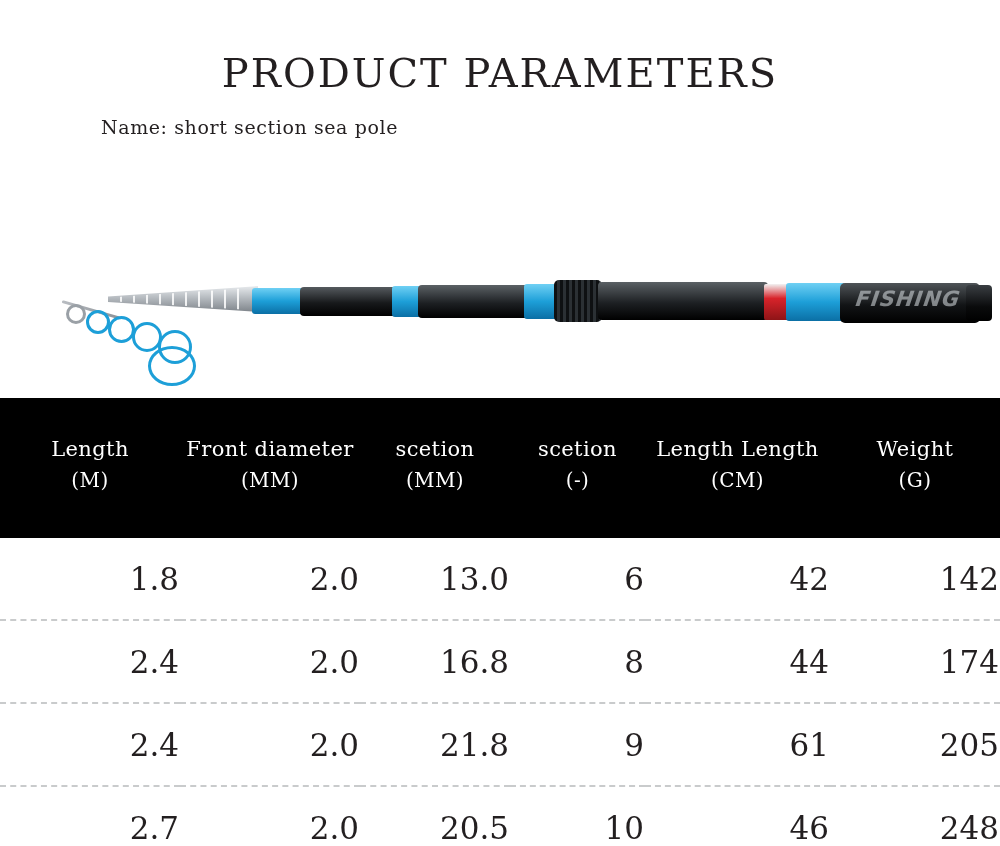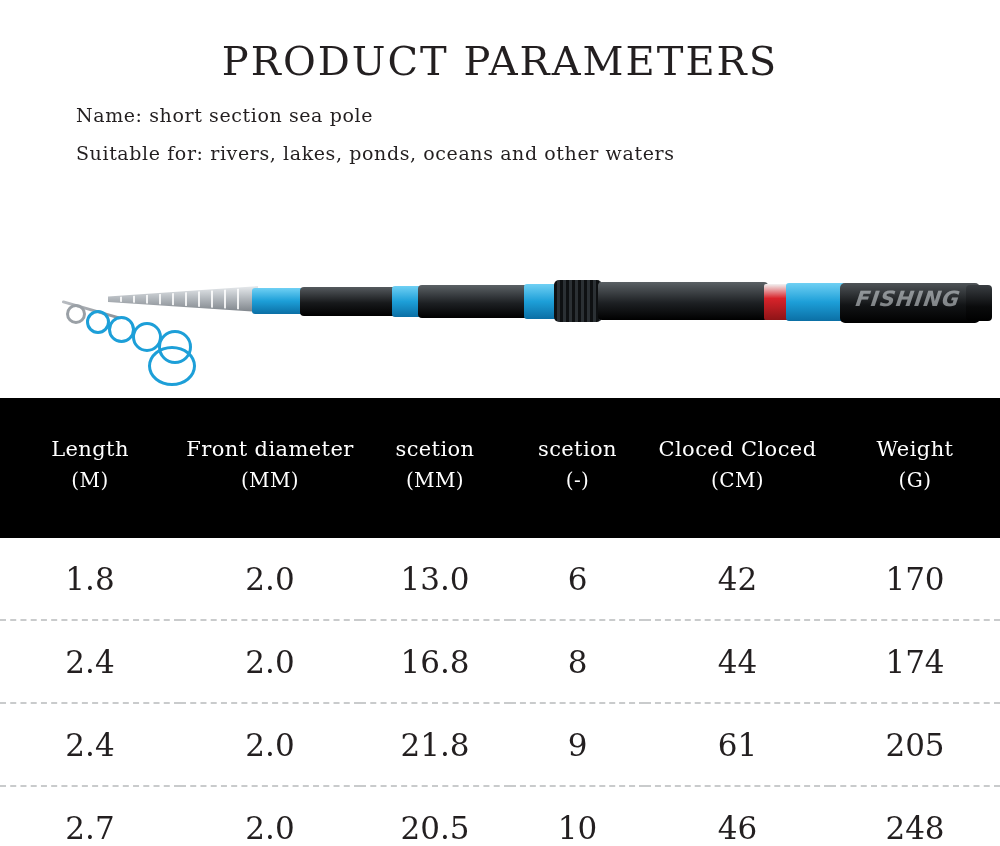--- a/index.html
+++ b/index.html
@@ -16,31 +16,31 @@
     overflow: hidden;
   }
 
   
   .header {
     position: absolute;
     left: 0; top: 0;
     width: 1000px;
   }
   .title {
-    margin: 0;
+    margin: 12px;
     padding: 38px 0 0 0;
     text-align: center;
     font-family: "DejaVu Serif", serif;
     font-weight: normal;
     font-size: 40px;
     letter-spacing: 2px;
     color: #231f20;
   }
   .specs {
-    margin: 20px 0 0 76px;
+    margin: 20px 0 0 101px;
   }
   .spec-line {
     font-family: "DejaVu Serif", serif;
     font-size: 19px;
     letter-spacing: 0.6px;
     color: #231f20;
     margin-bottom: 16px;
     white-space: nowrap;
   }
 
@@ -178,21 +178,21 @@
     vertical-align: middle;
     text-align: center;
     letter-spacing: 0.4px;
   }
   .th-main { display: block; line-height: 1.15; }
   .th-unit { display: block; line-height: 1.9; font-size: 20px; }
 
   table.spec-table tbody td {
     font-family: "DejaVu Serif", serif;
     font-size: 31px;
-    text-align: center;
+    text-align: right;
     height: 79px;
     color: #231f20;
     border-bottom: 2px dashed #c9cbcc;
     background: #ffffff;
   }
   table.spec-table tbody tr:last-child td {
     border-bottom: none;
   }
 
   
@@ -203,21 +203,20 @@
   col.c4 { width: 185px; }
   col.c5 { width: 170px; }
 </style>
 </head>
 <body>
 
 <div class="header">
   <h1 class="title">PRODUCT  PARAMETERS</h1>
   <div class="specs">
     <div class="spec-line">Name: short section sea pole</div>
-    <div class="spec-line">Suitable for: rivers, lakes, ponds, oceans and other waters</div>
   </div>
 </div>
 
 <div class="photo">
   <div class="rod-wrap">
     <div class="tip-line"></div>
     <div class="guide" style="left:66px; top:46px; width:14px; height:14px;"></div>
     <div class="guide guide-blue" style="left:86px; top:52px; width:18px; height:18px;"></div>
     <div class="guide guide-blue" style="left:108px; top:58px; width:21px; height:21px;"></div>
     <div class="guide guide-blue" style="left:132px; top:64px; width:24px; height:24px;"></div>
@@ -264,37 +263,37 @@
         </th>
         <th>
           <span class="th-main">scetion</span>
           <span class="th-unit">(MM)</span>
         </th>
         <th>
           <span class="th-main">scetion</span>
           <span class="th-unit">(-)</span>
         </th>
         <th>
-          <span class="th-main">Cloced Cloced</span>
+          <span class="th-main">Length Length</span>
           <span class="th-unit">(CM)</span>
         </th>
         <th>
           <span class="th-main">Weight</span>
           <span class="th-unit">(G)</span>
         </th>
       </tr>
     </thead>
     <tbody>
       <tr>
         <td>1.8</td>
         <td>2.0</td>
         <td>13.0</td>
         <td>6</td>
         <td>42</td>
-        <td>170</td>
+        <td>142</td>
       </tr>
       <tr>
         <td>2.4</td>
         <td>2.0</td>
         <td>16.8</td>
         <td>8</td>
         <td>44</td>
         <td>174</td>
       </tr>
       <tr>

